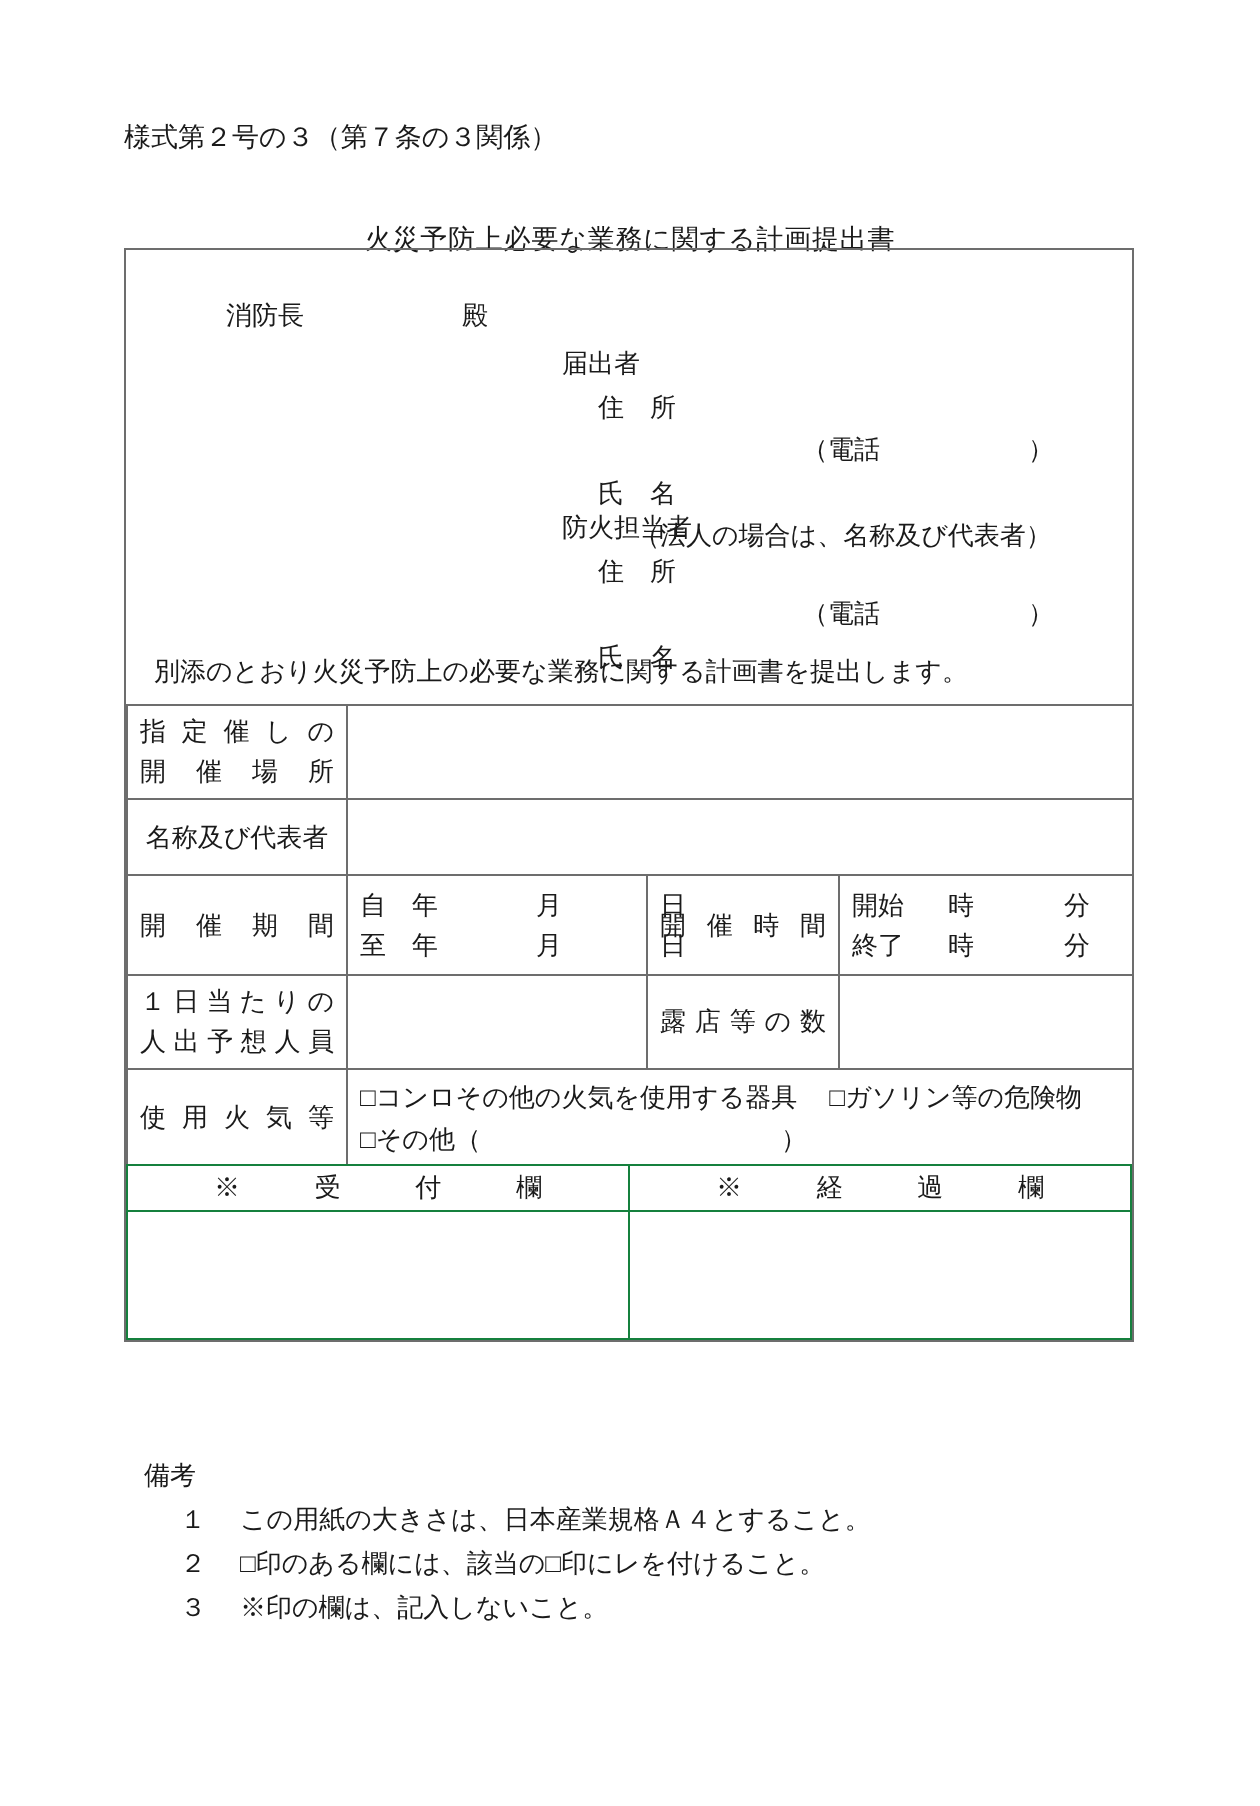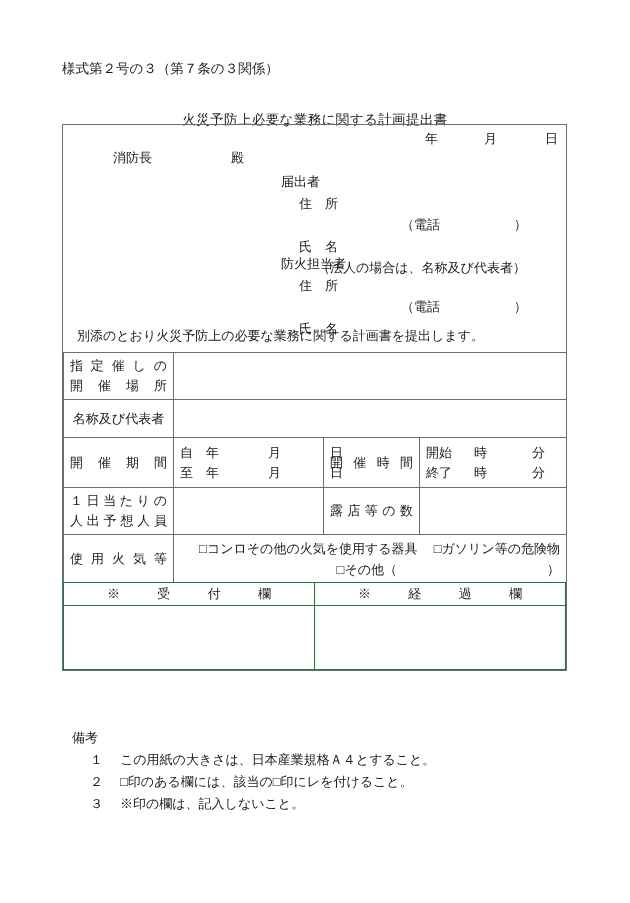--- a/index.html
+++ b/index.html
@@ -146,21 +146,20 @@
   .dual .u1 { display: inline-block; width: 62px; }
   .dual .u2 { display: inline-block; width: 62px; }
 
   .time .k { display: inline-block; width: 48px; }
   .time .u1 { display: inline-block; width: 58px; }
 
   .checks {
     line-height: 21px;
     white-space: nowrap;
     padding: 3px 0;
-    text-align: right;
   }
   .checks .cb { font-size: 13px; }
   .checks .sep { display: inline-block; width: 16px; }
   .checks .blank { display: inline-block; width: 150px; }
 
   
   table.recv {
     border-collapse: collapse;
     width: 100%;
     table-layout: fixed;
@@ -198,23 +197,20 @@
 
 <div class="page">
 
   <div class="form-no">様式第２号の３（第７条の３関係）</div>
   <div class="doc-title">火災予防上必要な業務に関する計画提出書</div>
 
   <div class="frame">
 
     <div class="head-block">
 
-      <div class="date-line">
-        <span class="y">年</span><span class="m">月</span><span class="d">日</span>
-      </div>
 
       <div class="addressee">
         <span class="to">消防長</span><span>殿</span>
       </div>
 
       <div class="applicant">
         <div class="lv1">届出者</div>
         <div class="lv2">住　所</div>
         <div class="tel"><span>（電話</span><span class="gap"></span><span>）</span></div>
         <div class="lv2">氏　名</div>

